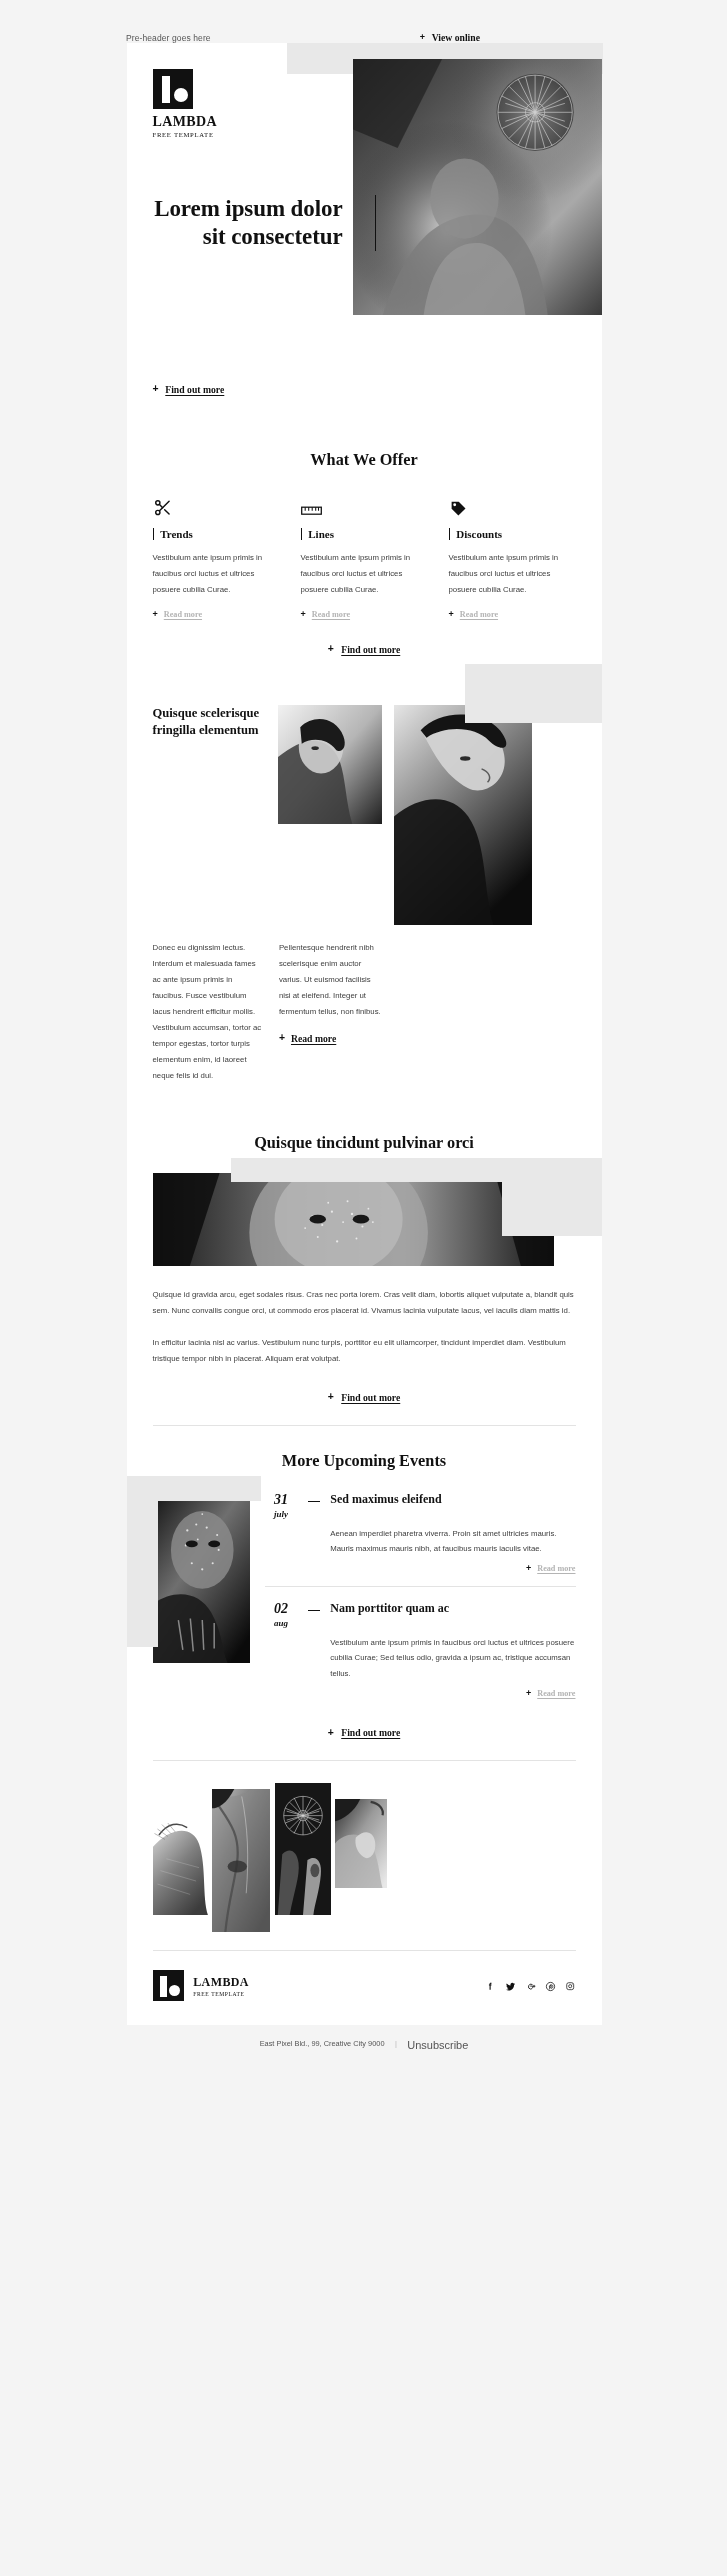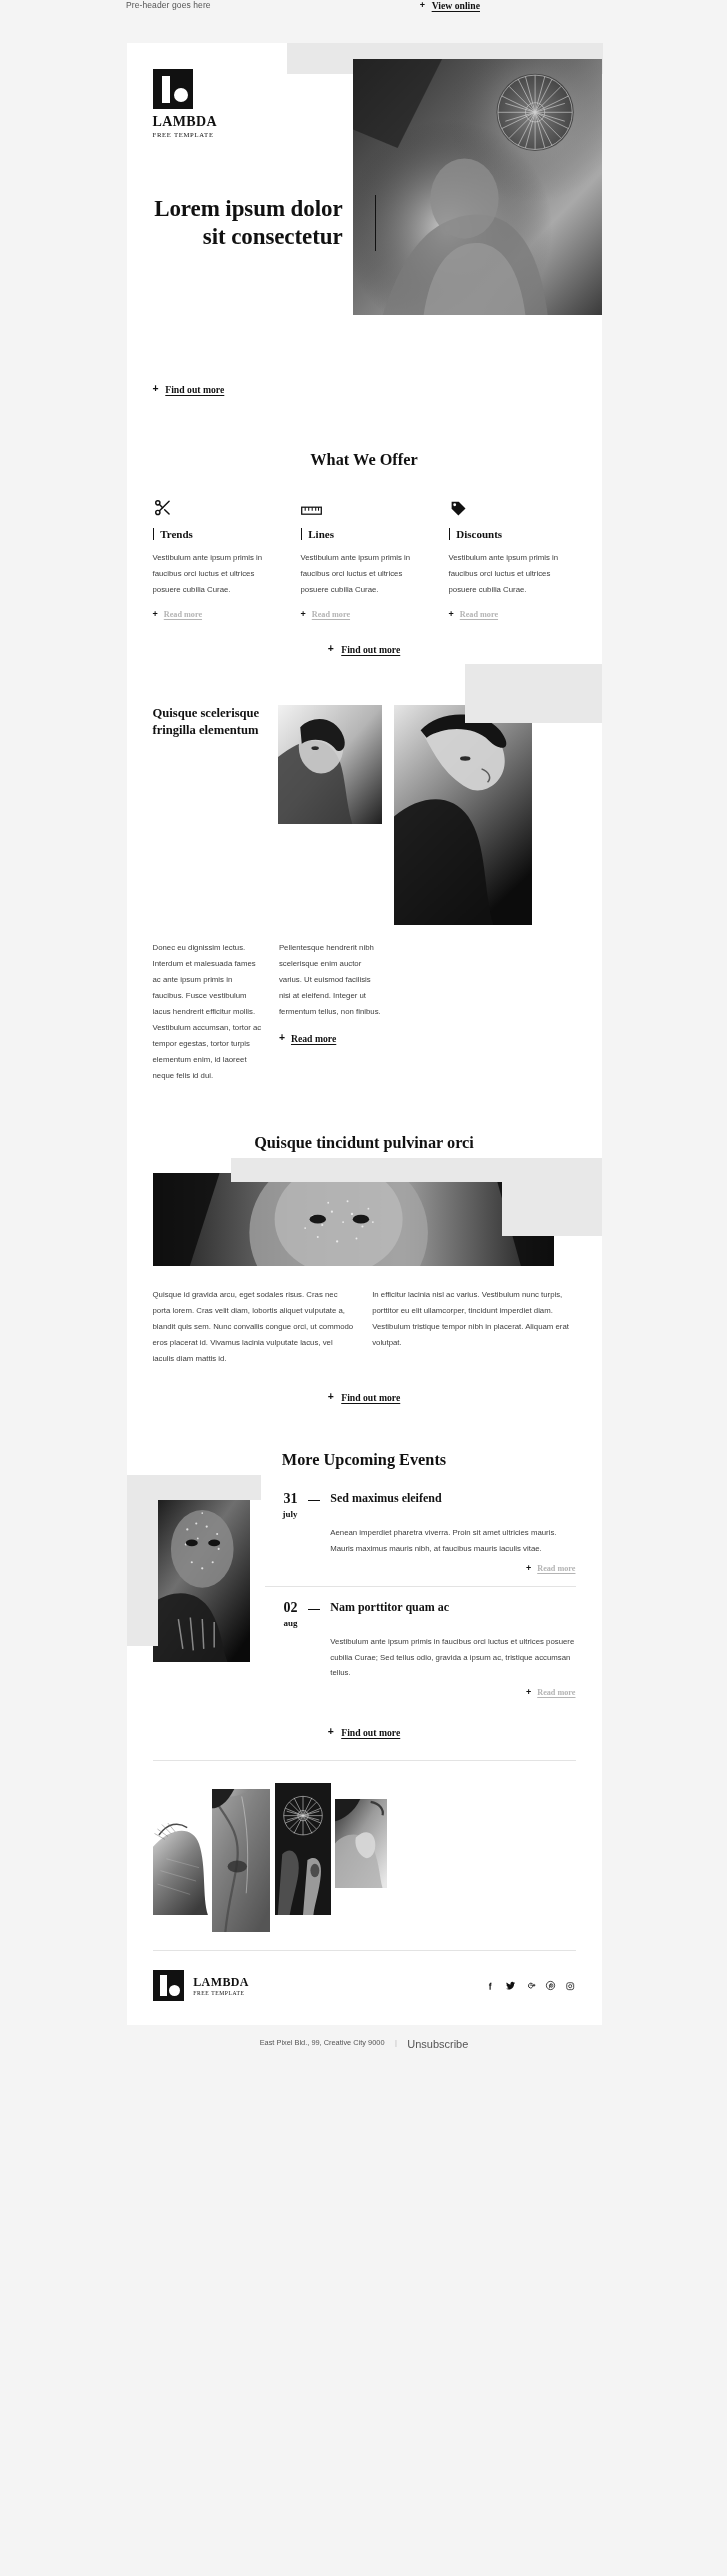--- a/index.html
+++ b/index.html
@@ -7,21 +7,21 @@
     width: 728px;
     background: #f4f4f4;
     font-family: "Liberation Sans", sans-serif;
     -webkit-font-smoothing: antialiased;
   }
   body { width: 728px; height: 2576px; overflow: hidden; position: relative; }
 
   
   .preheader {
     width: 606px; height: 43px;
-    display: flex; align-items: flex-start;
+    display: flex; align-items: flex-end;
     padding: 0 126px 0 126px;
     justify-content: space-between;
     background: #f4f4f4;
   }
   .preheader-text { font-size: 8.5px; color: #555; letter-spacing: 0.1px; }
   .view-online { display: flex; align-items: center; gap: 6.7px; }
   .plus { font-size: 10.4px; font-weight: 700; color: #111; line-height: 1; }
   .plus-sm { font-size: 9px; font-weight: 700; color: #111; line-height: 1; }
   .link-serif {
     font-family: "Liberation Serif", serif;
@@ -121,29 +121,29 @@
     font-size: 12.6px; line-height: 1.35; color: #111;
   }
   .img-a { width: 104px; height: 119px; overflow: hidden; }
   .img-b { width: 138px; height: 220px; overflow: hidden; }
   .feature-cols { display: flex; gap: 13.4px; margin-top: 15px; }
   .col-txt { font-size: 7.8px; line-height: 2.05; color: #3d3d3d; }
 
   
   .wide { padding: 25px 0 22px; position: relative; }
   .wide-img { width: 401px; height: 93px; margin: 19.3px auto 0 26px; overflow: hidden; }
-  .wide-cols { display: flex; gap: 16.3px; padding: 0 26px; margin-top: 21px; }
+  .wide-cols { display: flex; gap: 16.3px; padding: 0 26px; margin-top: 21px; flex-direction: column; }
 
   
   .events { padding: 25px 0 22px; position: relative; }
   .events-row { display: flex; gap: 15px; padding: 0 26px; margin-top: 21px; }
   .event-img { width: 97px; height: 171px; flex: none; overflow: hidden; }
   .events-list { flex: 1; }
   .event-item { display: flex; gap: 10.4px; padding-bottom: 13.4px; }
-  .event-date { width: 33px; flex: none; text-align: right; }
+  .event-date { width: 33px; flex: none; text-align: center; font-style: italic; }
   .event-day {
     font-family: "Liberation Serif", serif; font-weight: 700; font-size: 14px; color: #111;
   }
   .event-mon {
     font-family: "Liberation Serif", serif; font-weight: 700; font-size: 9px; color: #111; margin-top: 1.5px;
   }
   .event-dash { width: 12px; height: 1.2px; background: #111; margin-top: 9px; flex: none; }
   .event-body { flex: 1; }
   .event-title {
     font-family: "Liberation Serif", serif; font-weight: 700; font-size: 12px; color: #111;

